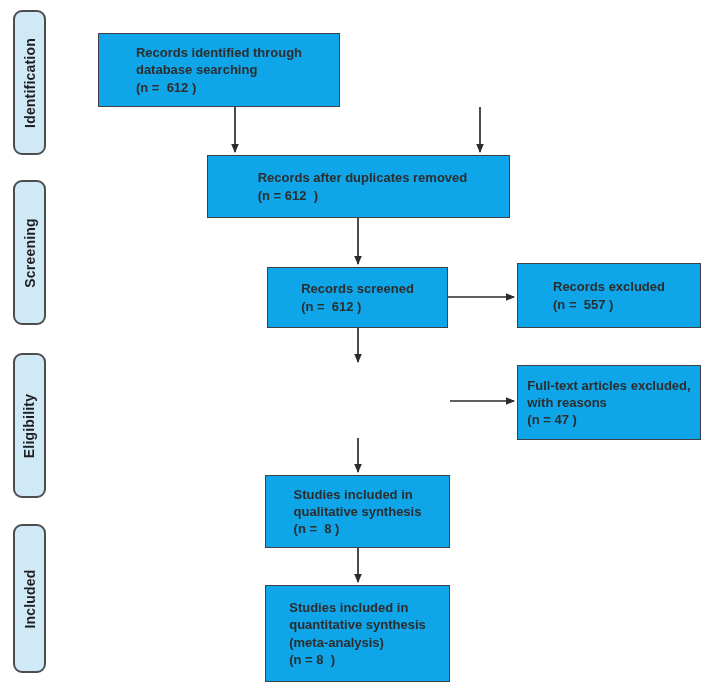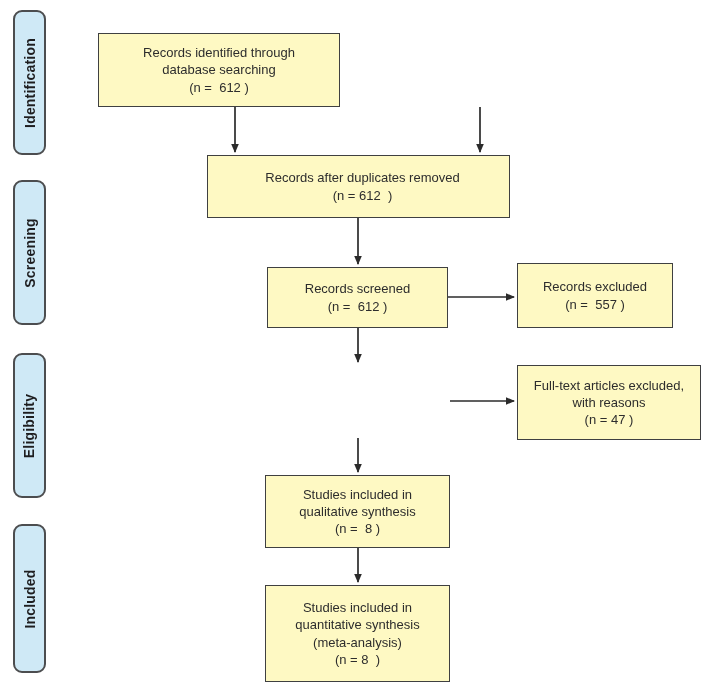--- a/index.html
+++ b/index.html
@@ -24,27 +24,28 @@
   .stage-label span {
     transform: rotate(-90deg);
     white-space: nowrap;
     font-size: 14px;
     font-weight: bold;
     color: #1e1e20;
     letter-spacing: 0.2px;
   }
   .flow-box {
     position: absolute;
-    background: #fef9c3;
+    background: #0ea5e9;
     border: 1.6px solid #3f4041;
     box-sizing: border-box;
     display: flex;
     align-items: center;
     justify-content: center;
-    text-align: center;
+    text-align: left;
+    font-weight: bold;
   }
   .flow-box .box-text {
     white-space: pre-wrap;
     font-size: 13px;
     line-height: 1.32;
     color: #2d2d2d;
   }
   #arrow-layer {
     position: absolute;
     left: 0; top: 0;
@@ -102,21 +103,21 @@
   <div class="flow-box" style="left:207px; top:155px; width:303px; height:63px;padding-left:8px;">
     <div class="box-text">Records after duplicates removed
 (n = 612  )</div>
   </div>
 
   <div class="flow-box" style="left:267px; top:267px; width:181px; height:61px;">
     <div class="box-text">Records screened
 (n =  612 )</div>
   </div>
 
-  <div class="flow-box" style="left:517px; top:263px; width:156px; height:65px;">
+  <div class="flow-box" style="left:517px; top:263px; width:184px; height:65px;">
     <div class="box-text">Records excluded
 (n =  557 )</div>
   </div>
 
 
   <div class="flow-box" style="left:517px; top:365px; width:184px; height:75px;">
     <div class="box-text">Full-text articles excluded,
 with reasons
 (n = 47 )</div>
   </div>

